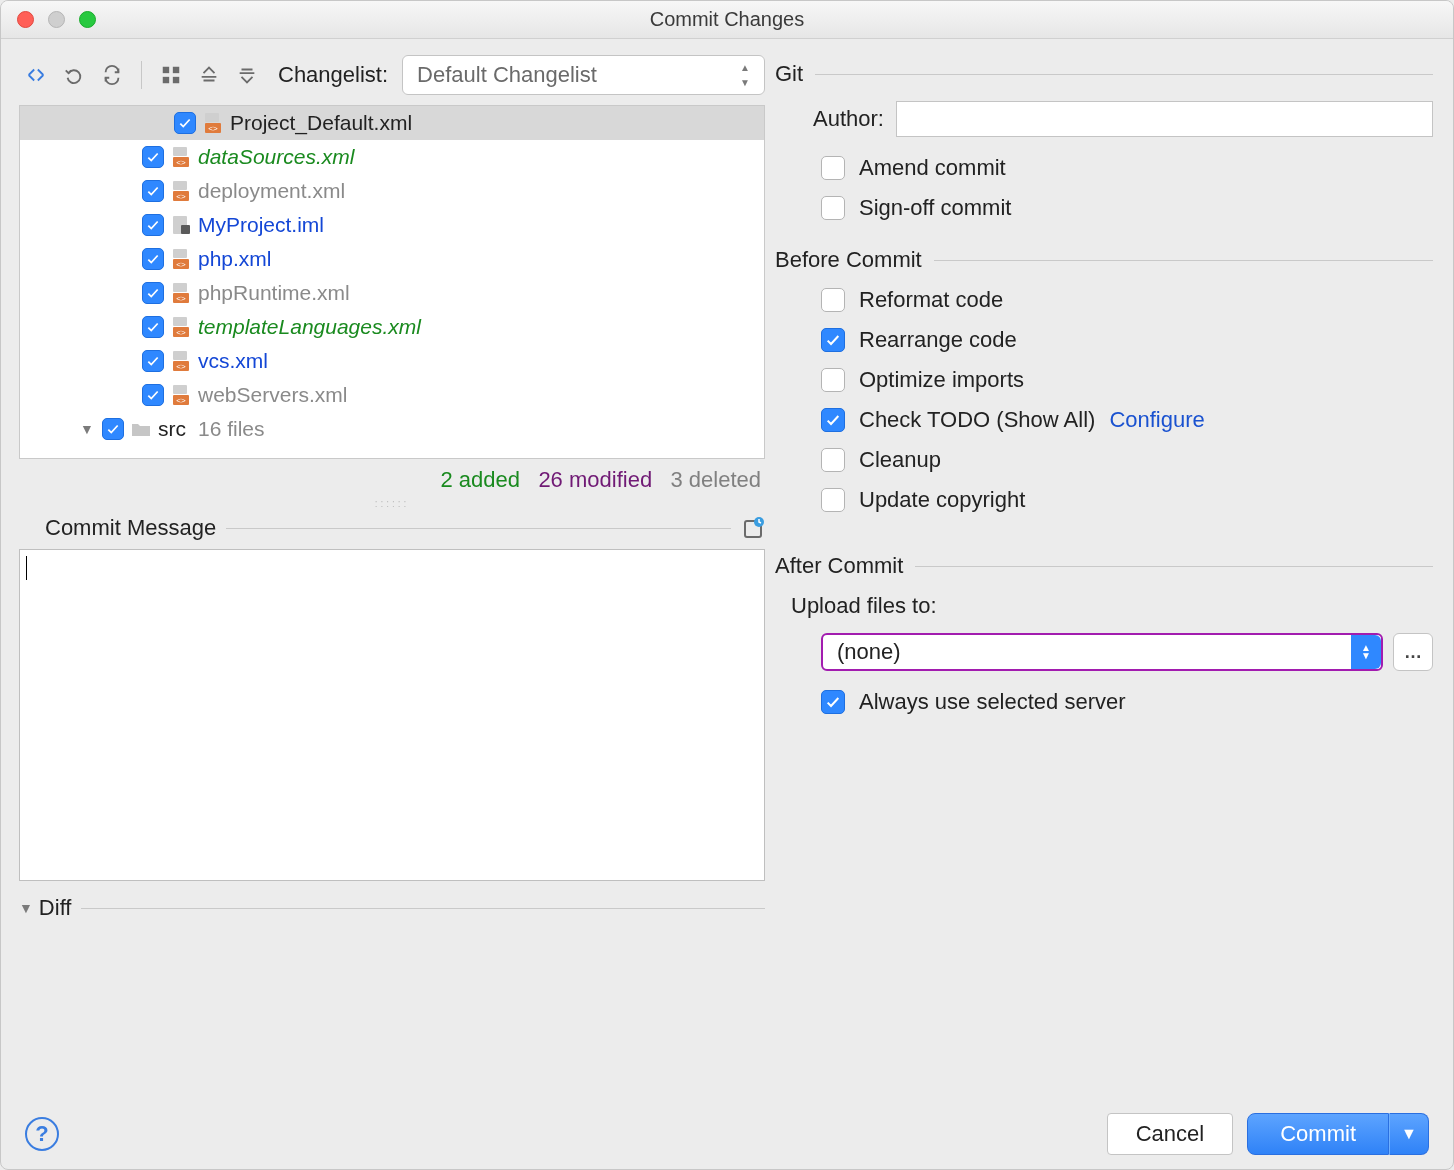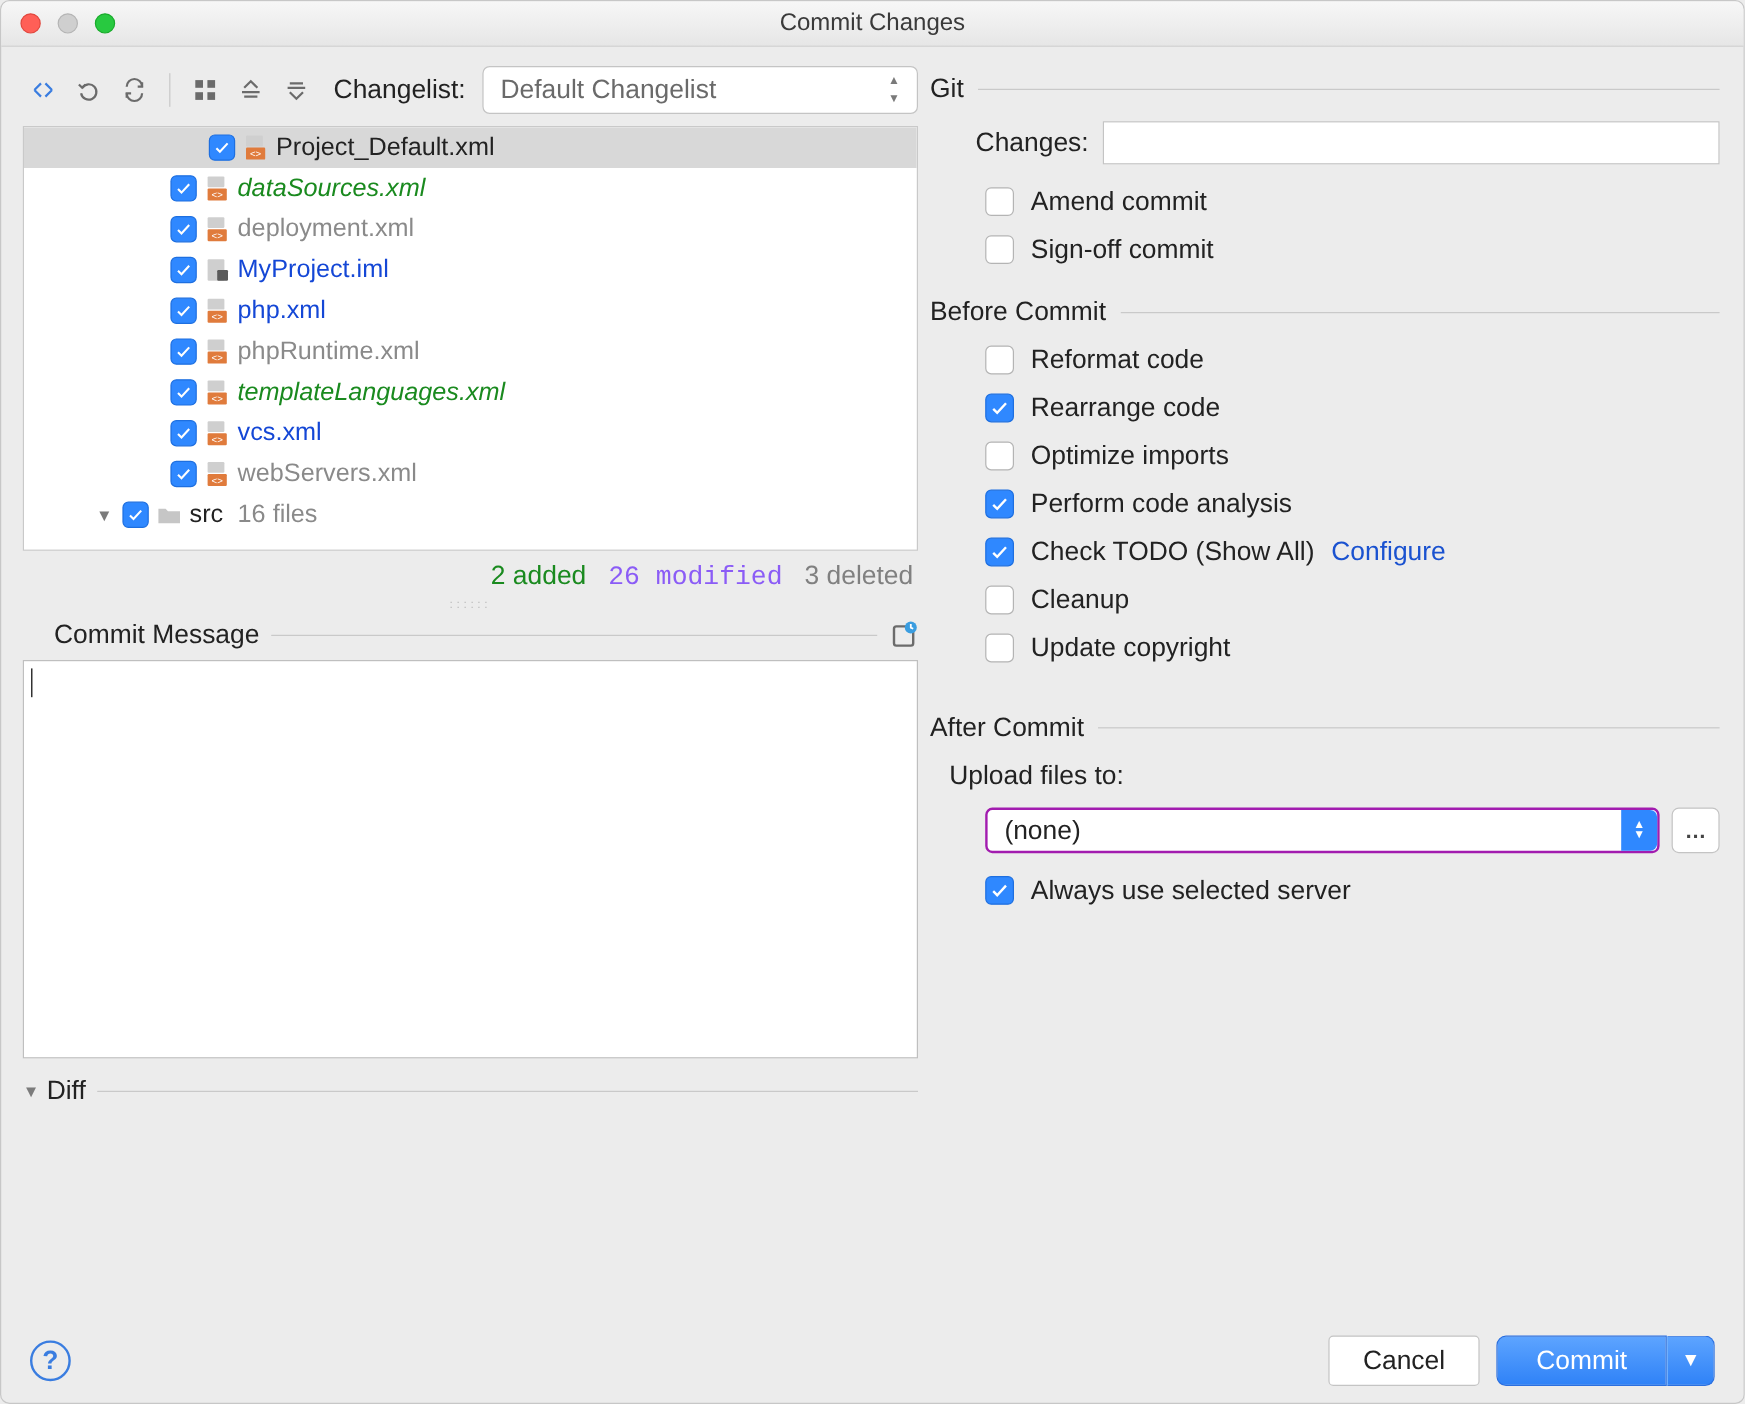--- a/index.html
+++ b/index.html
@@ -81,21 +81,21 @@
   .greenf{ color:#1a8a1f;font-style:italic; }
   .greyf { color:#8a8a8a; }
   .black { color:#222; }
   .arrow { color:#7b7b7b; font-size:14px; width:16px;}
   .foldico{color:#9e9e9e;}
 
   .summary {
     text-align:right; padding:8px 4px 4px 0;
     font-size:22px;
   }
-  .green{color:#1a8a1f;} .bluetxt{color:#8b5cf6;font-family:Liberation Mono, monospace;} .grey{color:#808080;}
+  .green{color:#1a8a1f;} .bluetxt{color:#701a75;} .grey{color:#808080;}
 
   .grip{height:12px;display:flex;align-items:center;justify-content:center;color:#bbb;font-size:10px;letter-spacing:3px;}
 
   
   .cm-head{ display:flex; align-items:center; margin-top:6px;}
   .cm-head .label{font-size:22px;color:#222;margin-left:26px;}
   .cm-head .line{flex:1;height:1px;background:#c9c9c9;margin:0 10px;}
   .cm-head .hist{width:24px;height:24px;color:#6b6b6b;}
   .cm-box{
     margin-top:8px; border:1px solid #bfbfbf; background:#fff;
@@ -421,21 +421,21 @@
         <span class="line"></span>
       </div>
     </div>
 
     <div class="right">
       <div class="section-title">
         <span class="label">Git</span>
           <span class="line"></span>
       </div>
       <div class="field-row">
-        <span class="flabel">Changes:</span>
+        <span class="flabel">Author:</span>
         <input class="textin" value="" style="">
       </div>
       <div id="opt-amend" class="opt">
           <span class="cbox"></span>
           <span>Amend commit</span>
         </div>
       <div id="opt-signoff" class="opt">
           <span class="cbox"></span>
           <span>Sign-off commit</span>
         </div>
@@ -452,28 +452,20 @@
           <span class="cbox on">
             <svg viewBox="0 0 24 24">
               <polyline points="4,13 9,18 20,6"></polyline>
             </svg>
           </span>
           <span>Rearrange code</span>
         </div>
       <div id="opt-optimize" class="opt">
           <span class="cbox"></span>
           <span>Optimize imports</span>
-        </div>
-      <div id="opt-analysis" class="opt">
-          <span class="cbox on">
-            <svg viewBox="0 0 24 24">
-              <polyline points="4,13 9,18 20,6"></polyline>
-            </svg>
-          </span>
-          <span>Perform code analysis</span>
         </div>
       <div id="opt-todo" class="opt">
           <span class="cbox on">
             <svg viewBox="0 0 24 24">
               <polyline points="4,13 9,18 20,6"></polyline>
             </svg>
           </span>
           <span>Check TODO (Show All)</span> 
           <span class="link">Configure</span>
         </div>

